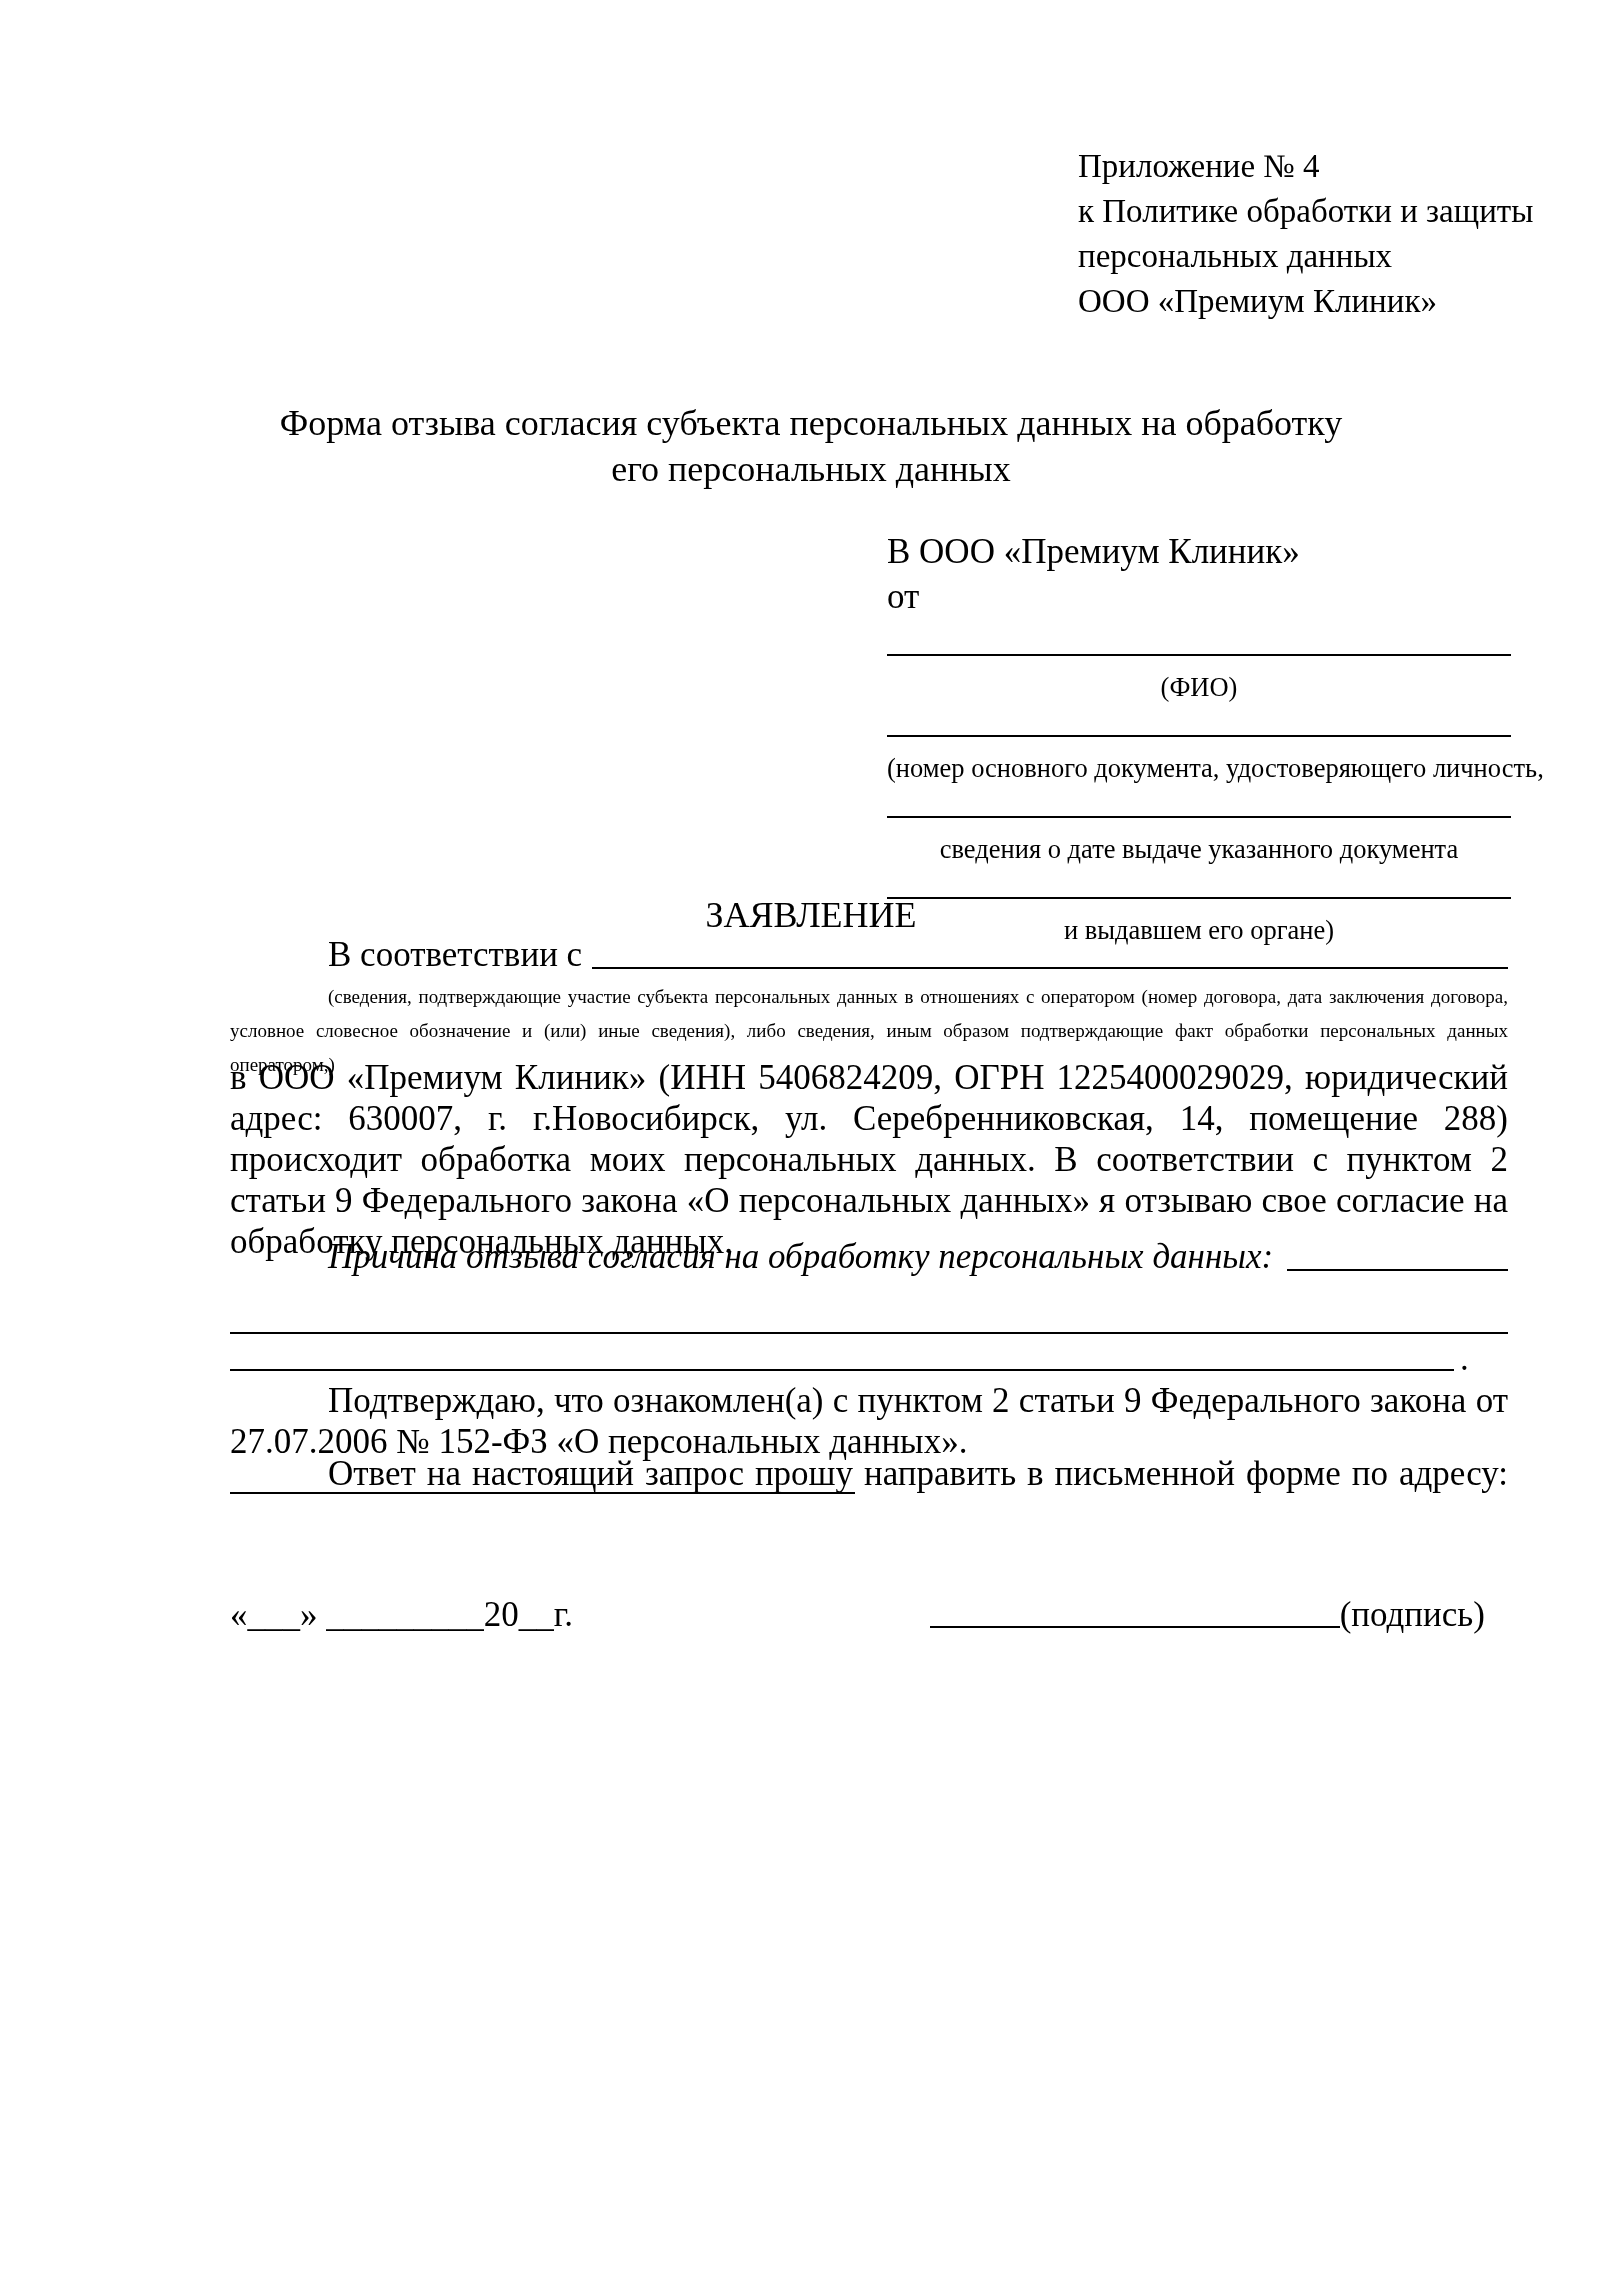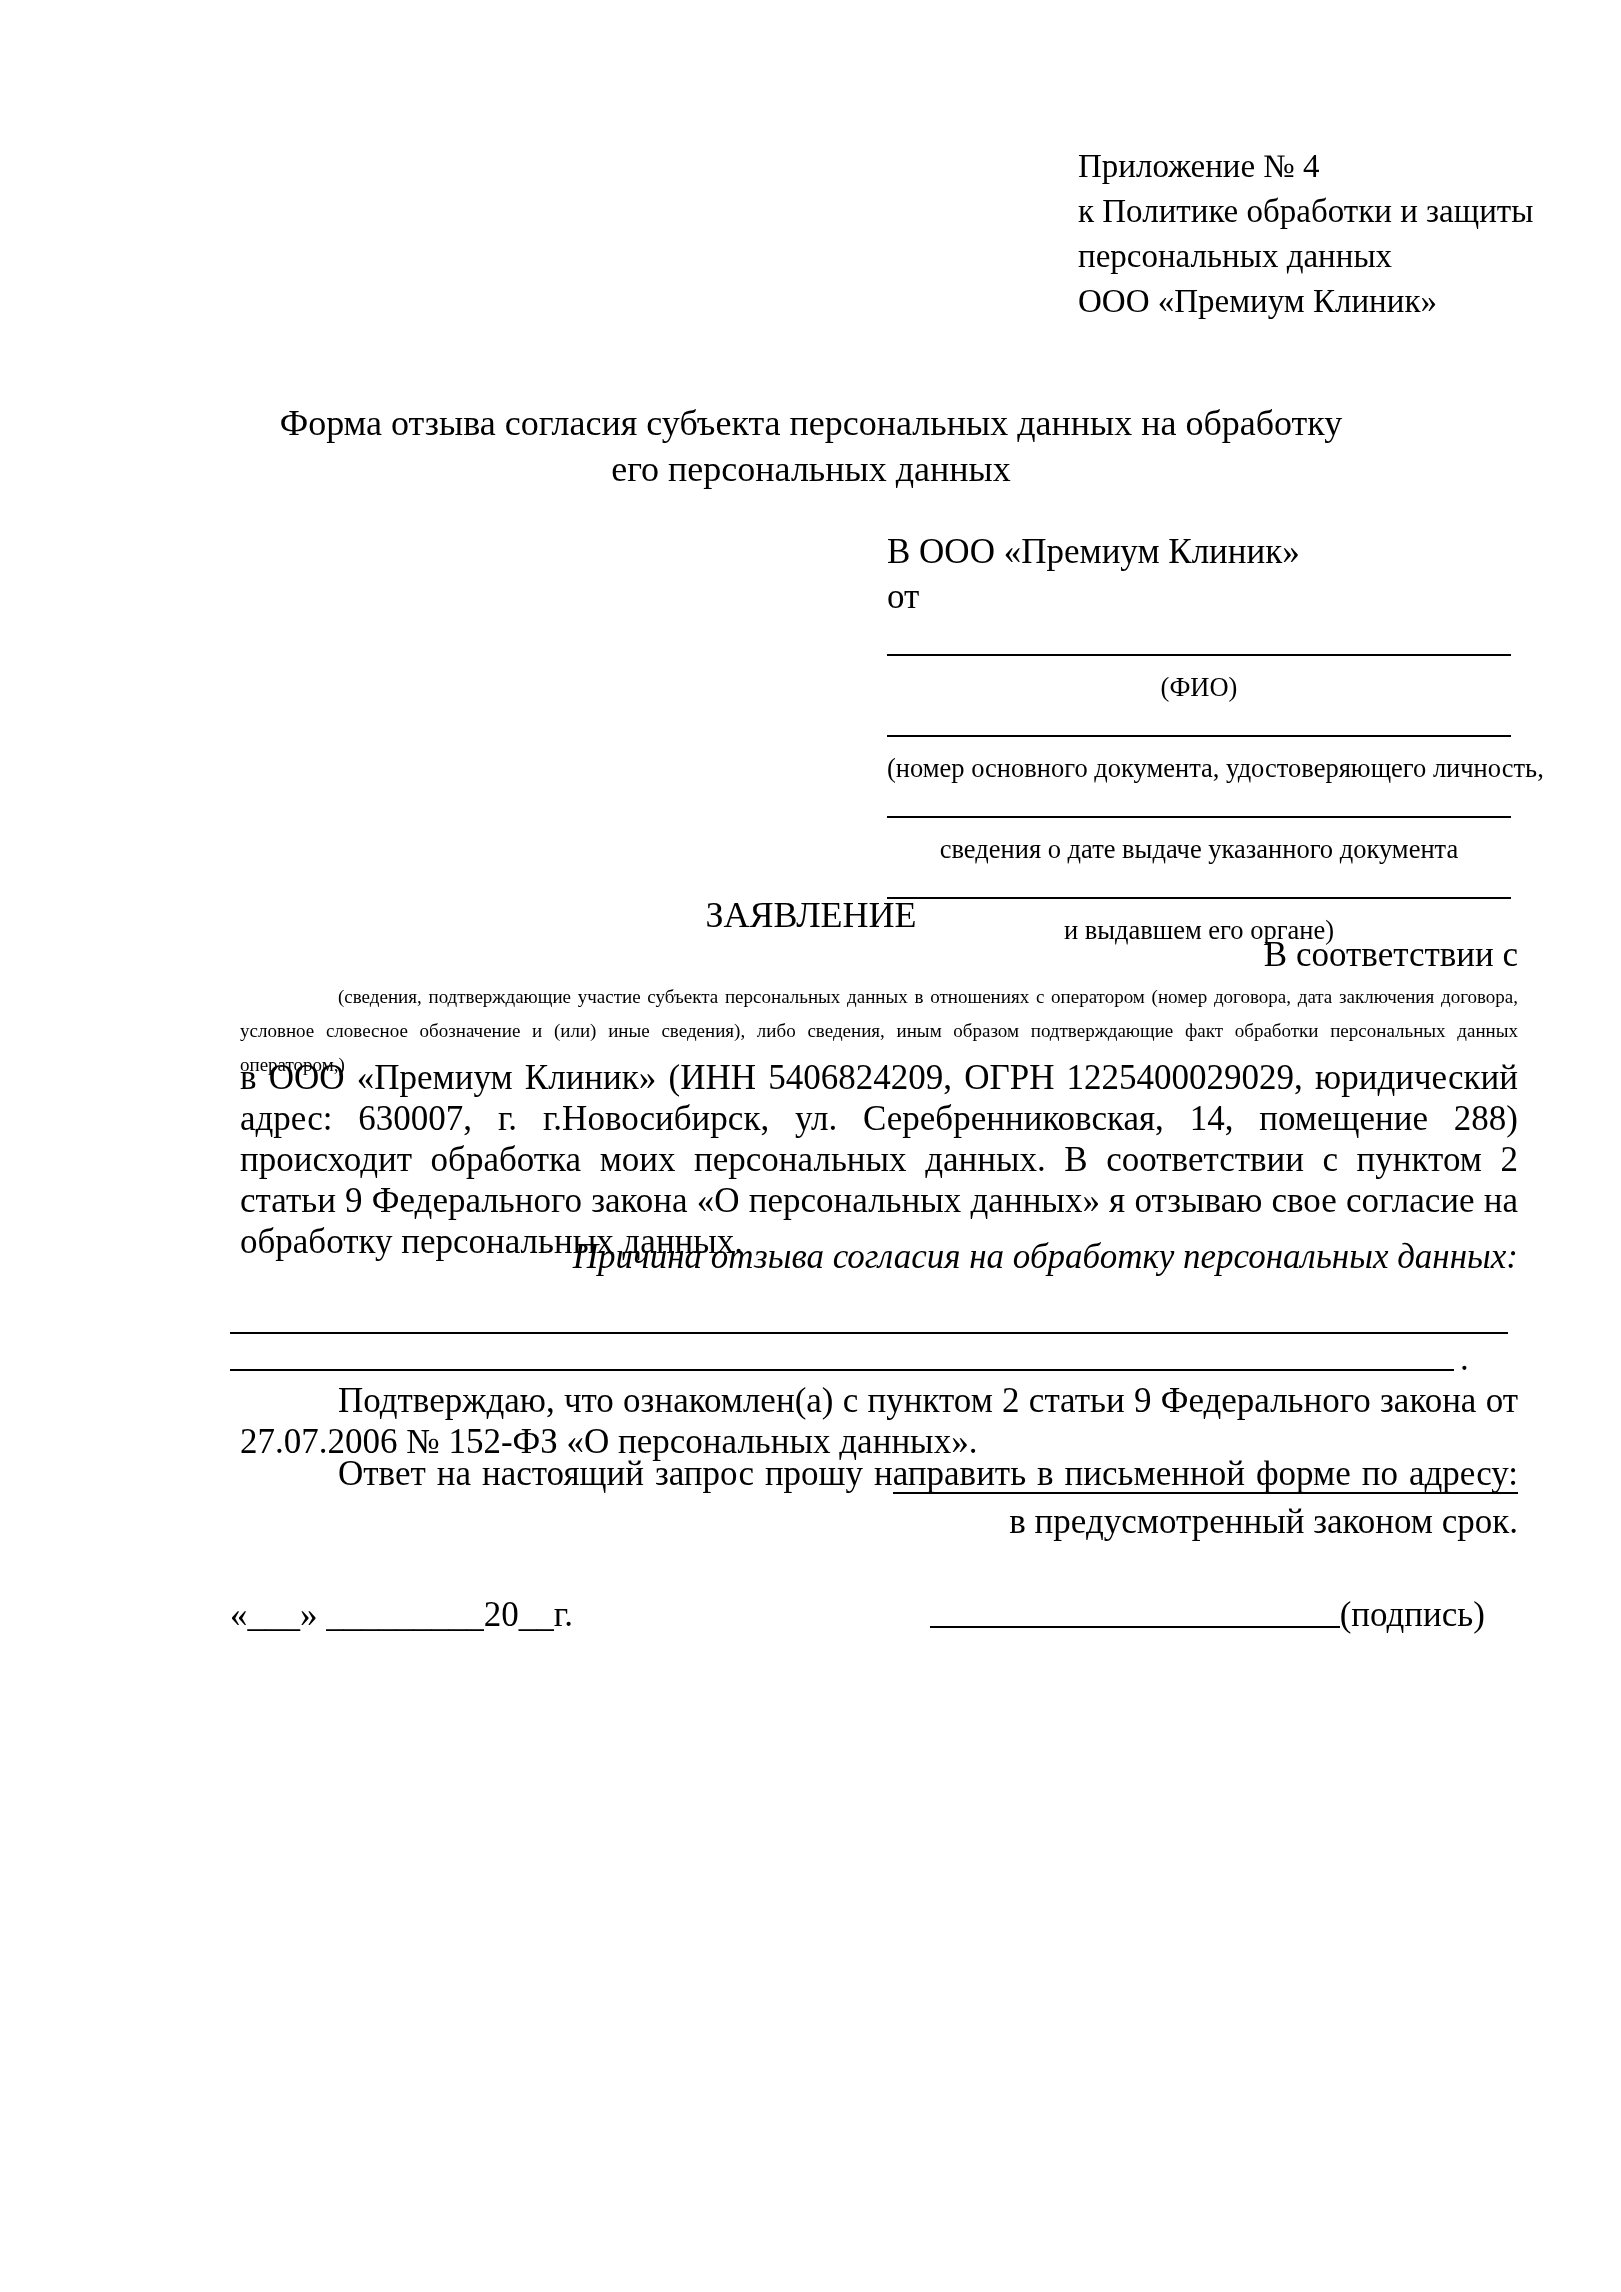--- a/index.html
+++ b/index.html
@@ -28,21 +28,21 @@
 
   
   .recipient { left: 887px; top: 529px; width: 624px; font-size: 35px; line-height: 45px; }
   .uline { border-bottom: 2.9px solid #000; height: 0; }
   .recipient .uline { margin-top: 31px; }
   .recipient .uline.first { margin-top: 35px; }
   .caption { font-size: 26.5px; line-height: 33px; text-align: center; white-space: nowrap; margin-top: 15px; }
 
   
   .zayavlenie { left: 172px; top: 894px; width: 1278px; text-align: center; font-size: 36px; line-height: 43px; }
-  .content { left: 240px; width: 1278px; flex-direction: column; }
+  .content { left: 230px; width: 1278px; }
   .blank-row { display: flex; align-items: flex-end; font-size: 35px; line-height: 43px; }
   .blank-row .fill { flex: 1 1 auto; border-bottom: 2.9px solid #000; margin-bottom: 6.9px; margin-left: 9.8px; }
   .intro-row { top: 933px; }
   .indent { padding-left: 98px; }
   .small-print { top: 980px; font-size: 19px; line-height: 34px; text-align: justify; text-indent: 98px; }
   .body-para { top: 1057px; font-size: 35px; line-height: 41px; text-align: justify; }
   .reason-row { top: 1235px; font-style: italic; }
   .reason-row .fill { margin-left: 13.7px; }
 
   .blank-line-1 { top: 1332px; left: 230px; width: 1278px; border-bottom: 2.9px solid #000; }
@@ -111,21 +111,20 @@
 
   <div class="abs blank-line-1"></div>
   <div class="abs blank-line-2"></div>
   <div class="abs blank-period">.</div>
 
   <div class="abs content confirm-para">Подтверждаю, что ознакомлен(а) с пунктом 2 статьи 9 Федерального закона от 27.07.2006 № 152-ФЗ «О персональных данных».</div>
 
   <div class="abs content reply-line-1">Ответ на настоящий запрос прошу направить в письменной форме по адресу:</div>
   <div class="abs content reply-line-2">
     <span class="fixed-fill"></span>
-    <span>в предусмотренный законом срок.</span>
   </div>
 
   <div class="abs footer-row">
     <span class="date-part">«___» _________20__г.</span>
     <span class="sig-group">
       <span class="sig-line"></span>
       <span class="sig-caption">(подпись)</span>
     </span>
   </div>
 

